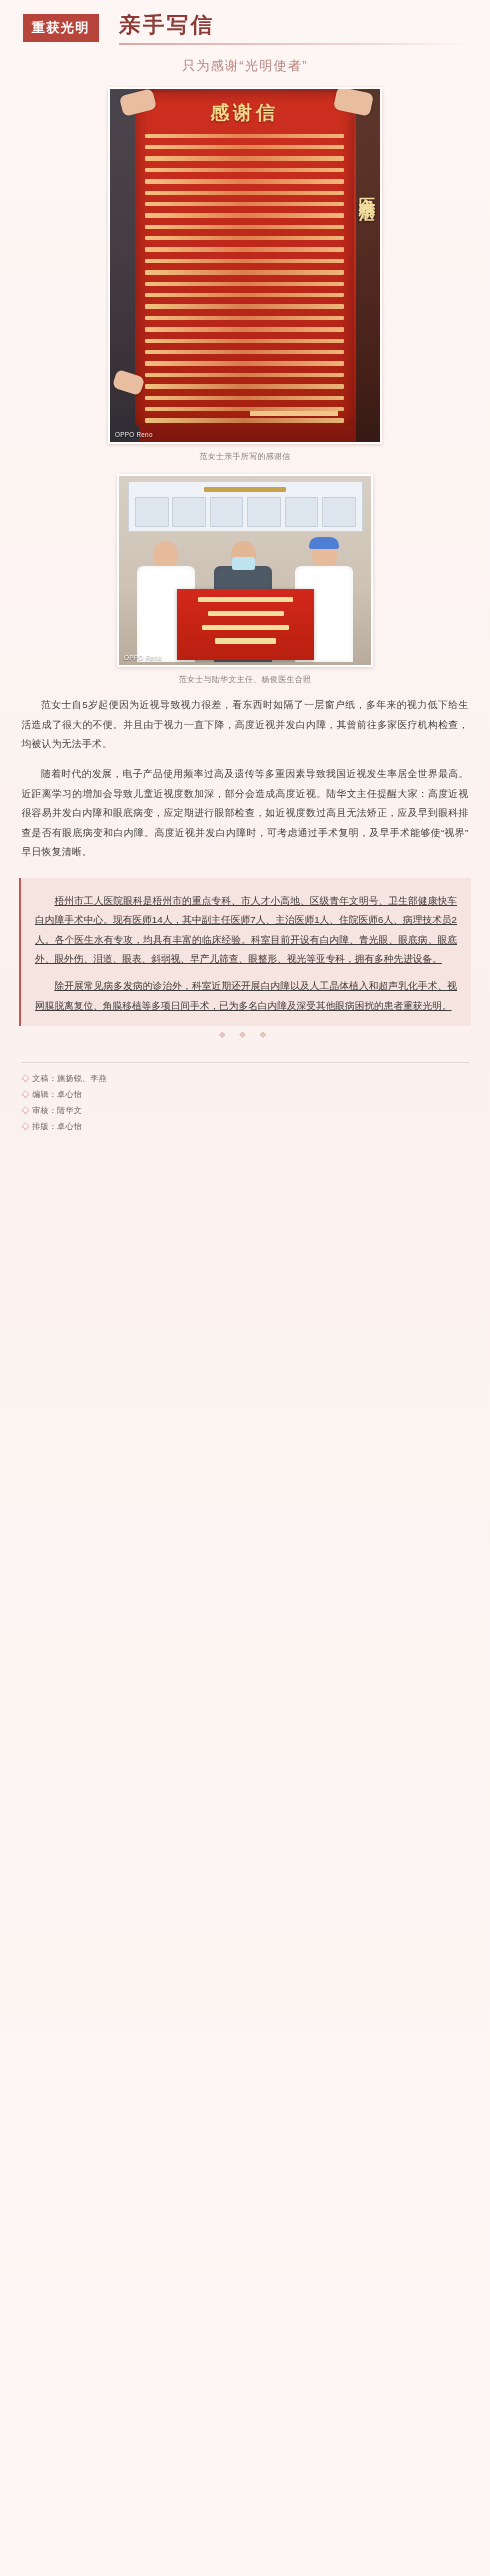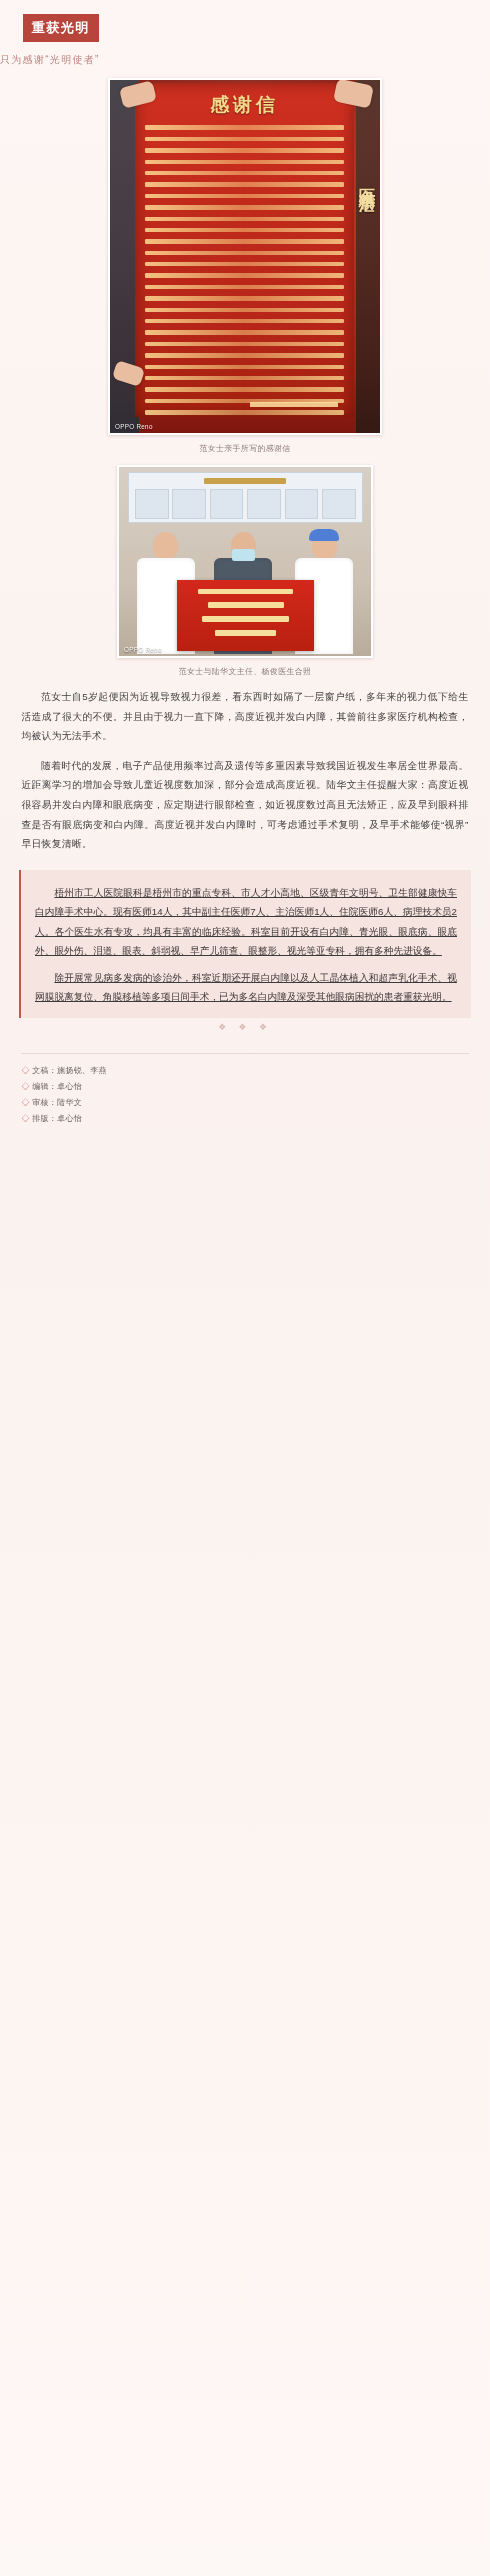--- a/index.html
+++ b/index.html
@@ -53,22 +53,23 @@
     line-height: 1.2;
     font-family: "Liberation Serif", serif;
   }
   .title-rule {
     height: 1.3px;
     background: linear-gradient(90deg, #d9a9a3 0%, #efd7d3 70%, rgba(239,215,211,0) 100%);
     margin-top: 5px;
     width: 100%;
   }
   .subtitle {
+    text-align: center;
     color: #b9837d;
-    font-size: 10px;
+    font-size: 13px;
     letter-spacing: 1.3px;
     margin-top: 5px;
   }
 
   
   .content {
     padding: 0 21.4px;
   }
   p.para {
     font-size: 9.8px;
@@ -316,20 +317,24 @@
     margin: 3.8px 0 1.3px 0;
   }
 </style>
 </head>
 <body>
 
 <div class="page">
 
   <div class="header">
     <div class="tag-block">重获光明</div>
+    <div class="title-wrap">
+      <div class="main-title">亲手写信</div>
+      <div class="title-rule"></div>
+    </div>
   </div>
   <div class="subtitle">只为感谢“光明使者”</div>
 
   <div class="content">
 
 
     <figure>
       <div class="photo photo1">
         <div class="p1-bg-left"></div>
         <div class="p1-bg-right"></div>

